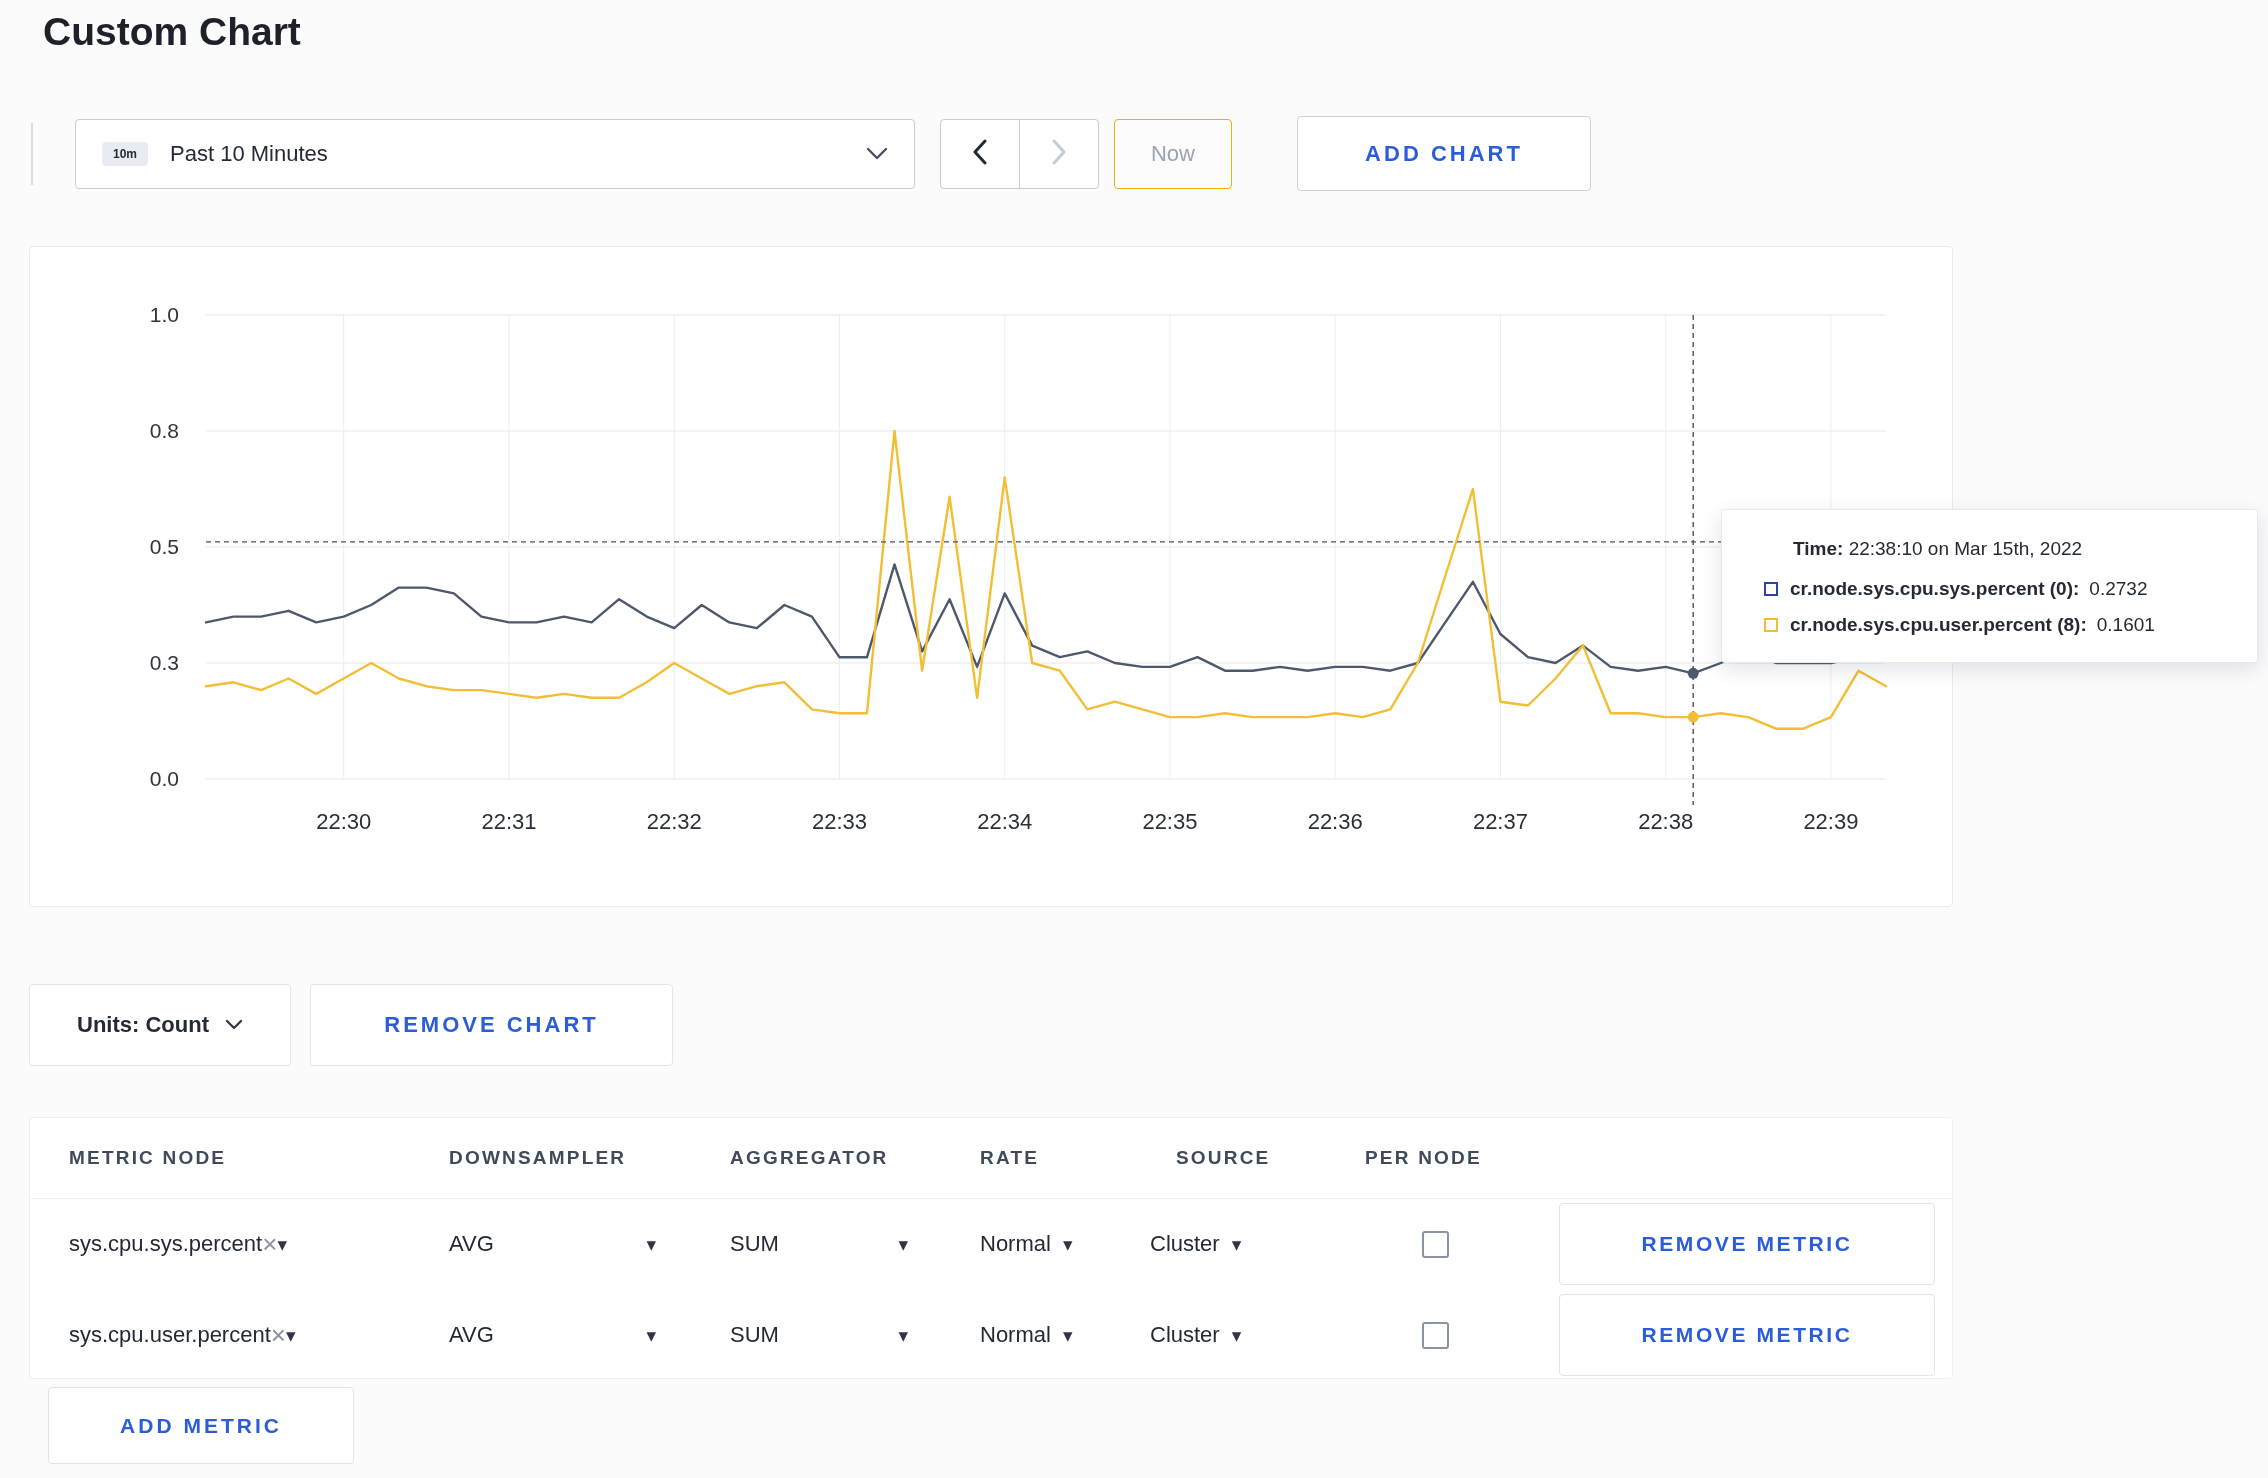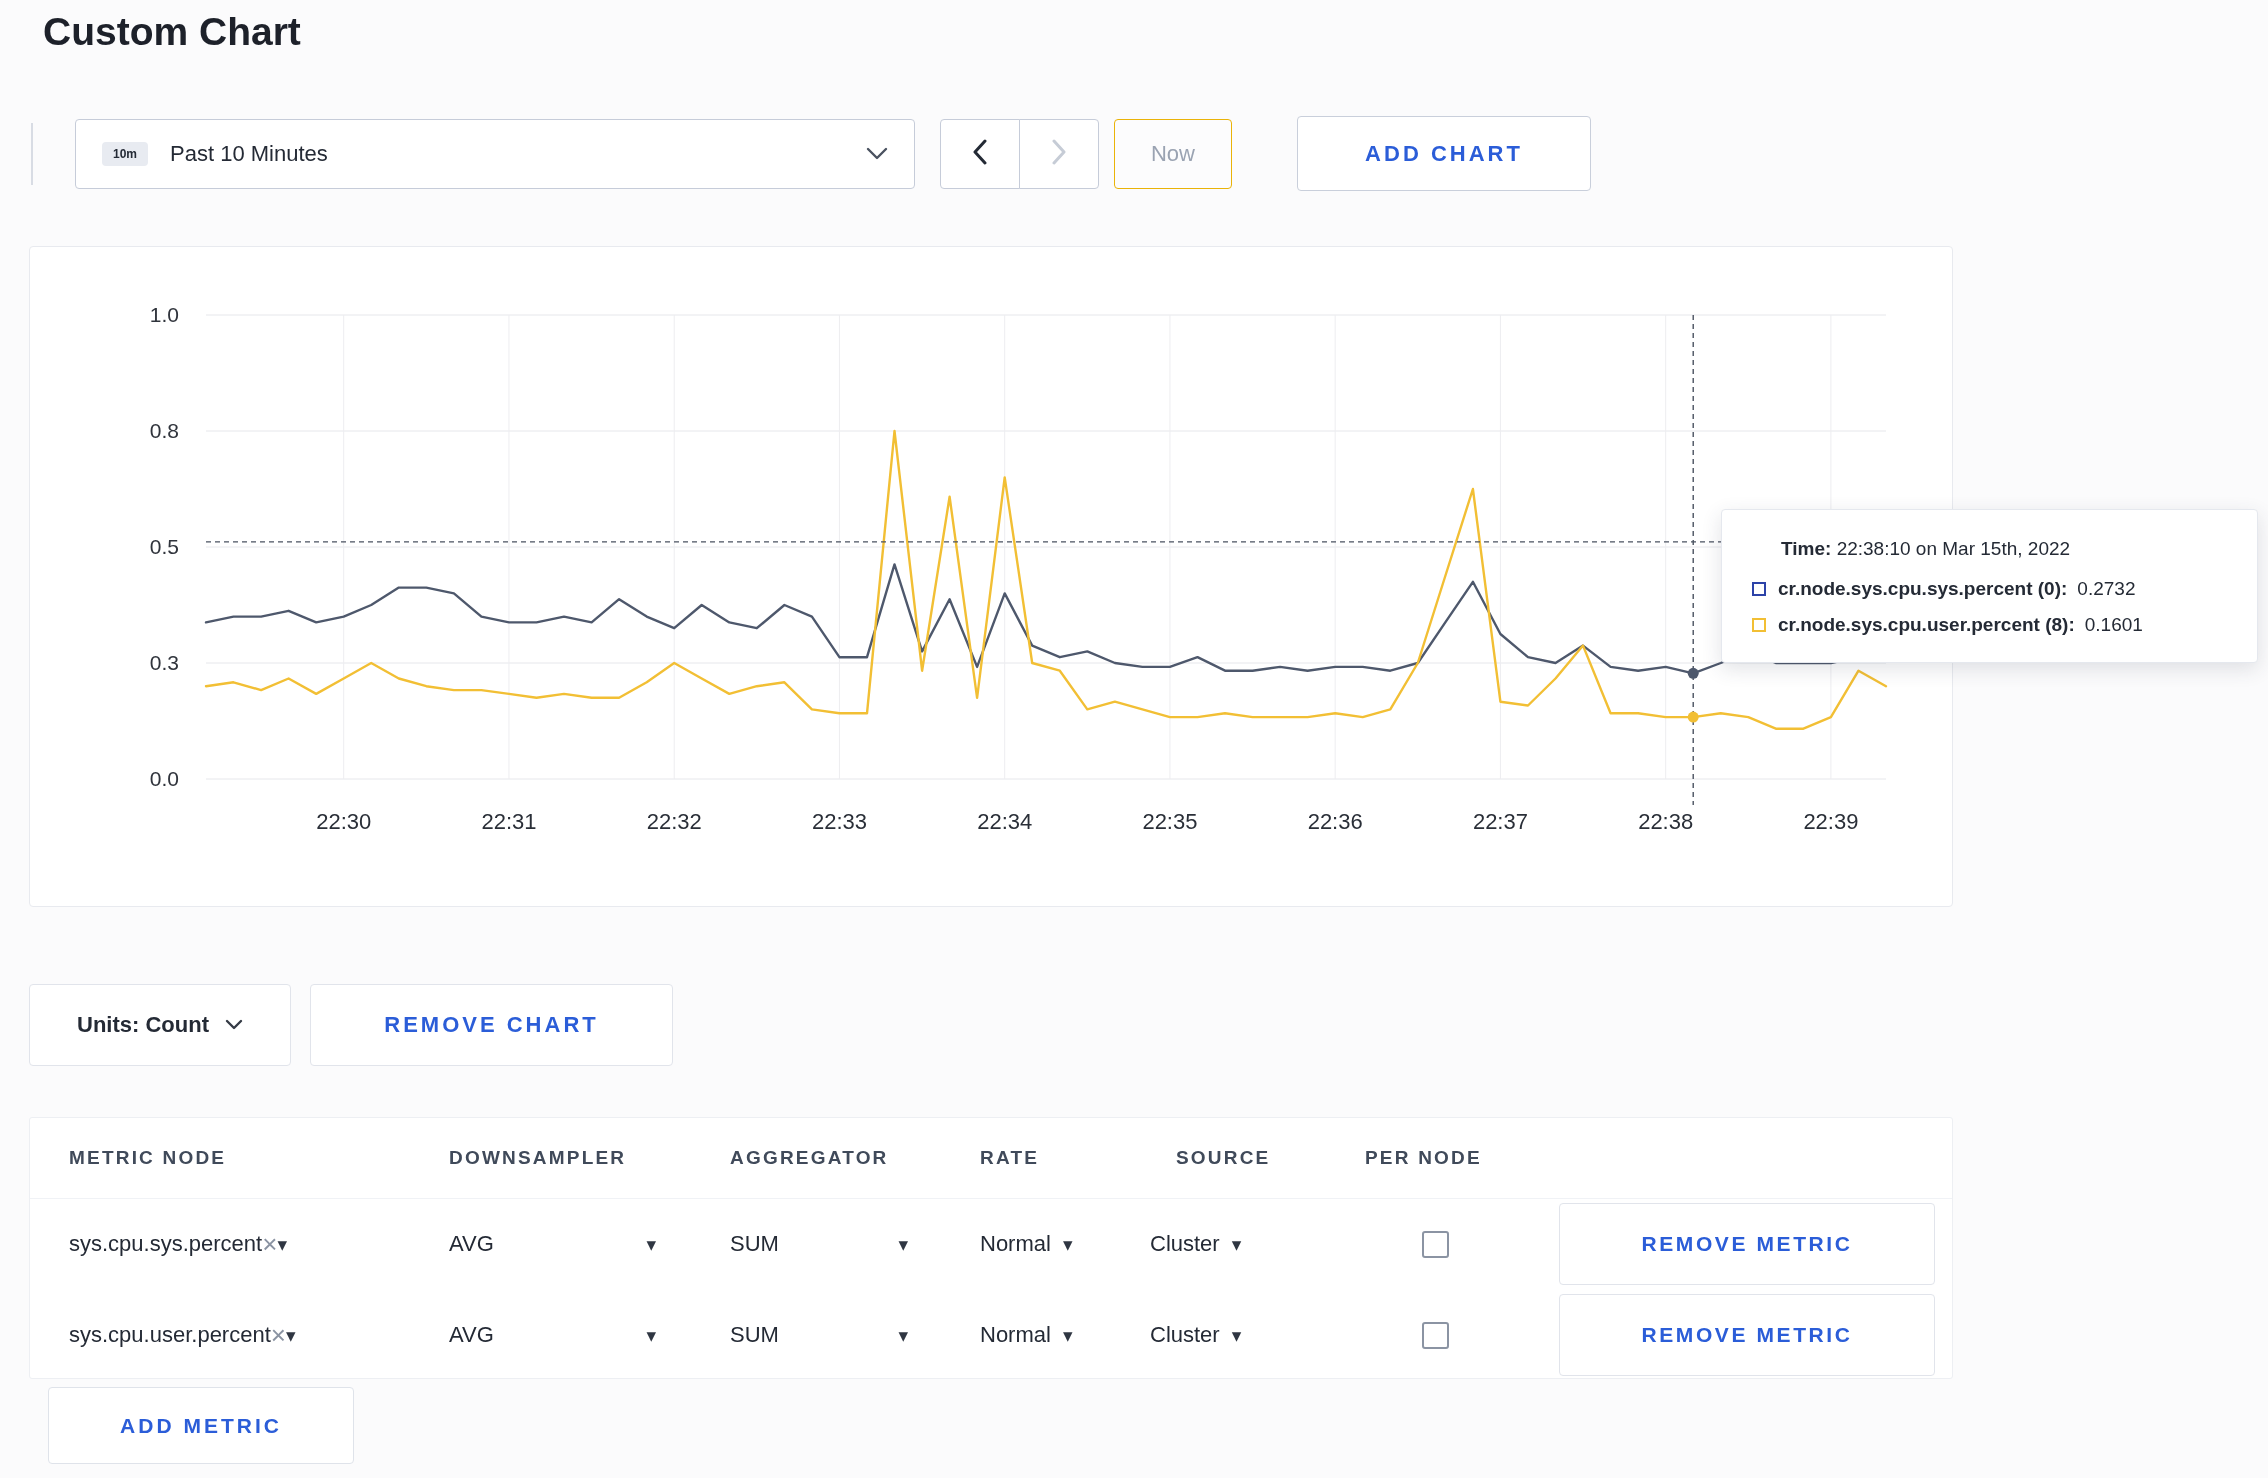--- a/index.html
+++ b/index.html
@@ -14,21 +14,21 @@
   #nav-group{left:940px;top:119px;display:flex;}
   .nav-btn{width:80px;height:70px;background:#fff;border:1px solid #c6ccd9;display:flex;align-items:center;justify-content:center;cursor:pointer;box-sizing:border-box;}
   #nav-prev{border-radius:4px 0 0 4px;}
   #nav-next{border-radius:0 4px 4px 0;margin-left:-1px;}
   #now-btn{left:1114px;top:119px;width:118px;height:70px;background:#fcfcfd;border:1px solid #eab308;border-radius:4px;display:flex;align-items:center;justify-content:center;font-size:22px;color:#9aa3b2;}
   .blue-btn{background:#fff;border:1px solid #c9cfdb;border-radius:4px;display:flex;align-items:center;justify-content:center;color:var(--blue,#2b5dd8);font-weight:bold;letter-spacing:3px;cursor:pointer;box-sizing:border-box;}
   #add-chart-btn{left:1297px;top:116px;width:294px;height:75px;font-size:22px;}
   #chart-panel{left:29px;top:246px;width:1924px;height:661px;background:#fff;border:1px solid #e8eaef;border-radius:4px;}
   #chart-svg{position:absolute;left:0;top:0;}
   #chart-svg text{font-family:"Liberation Sans",sans-serif;}
-  #tooltip{left:1721px;top:509px;width:537px;background:#fff;border:1px solid #e5e8ee;border-radius:4px;box-shadow:0 6px 20px rgba(50,60,80,0.14);padding:28px 30px 26px 30px;z-index:5;}
+  #tooltip{left:1721px;top:509px;width:537px;background:#fff;border:1px solid #e5e8ee;border-radius:4px;box-shadow:0 6px 20px rgba(50,60,80,0.14);padding:28px 30px 26px 42px;z-index:5;}
   #tt-time{font-size:19px;margin:0 0 18px 29px;}
   .tt-row{display:flex;align-items:center;margin-top:14px;font-size:19px;}
   .tt-marker{width:14px;height:14px;border:2.5px solid #888;background:#fff;margin-right:12px;flex:none;box-sizing:border-box;}
   .b{font-weight:bold;}
   .tt-val{margin-left:10px;}
   #units-btn{left:29px;top:984px;width:262px;height:82px;background:#fff;border:1px solid #e1e4eb;border-radius:4px;display:flex;align-items:center;justify-content:center;gap:16px;font-size:22px;font-weight:bold;cursor:pointer;}
   #remove-chart-btn{left:310px;top:984px;width:363px;height:82px;font-size:22px;border-color:#e1e4eb;}
   #table-panel{left:29px;top:1117px;width:1924px;height:262px;background:#fff;border:1px solid #edeff3;border-radius:3px;}
   .th{position:absolute;top:0;height:80px;display:flex;align-items:center;font-size:19px;font-weight:bold;letter-spacing:2.2px;color:#404a5a;}
   #th-0{left:39px;} #th-1{left:419px;} #th-2{left:700px;} #th-3{left:950px;} #th-4{left:1146px;} #th-5{left:1335px;}

